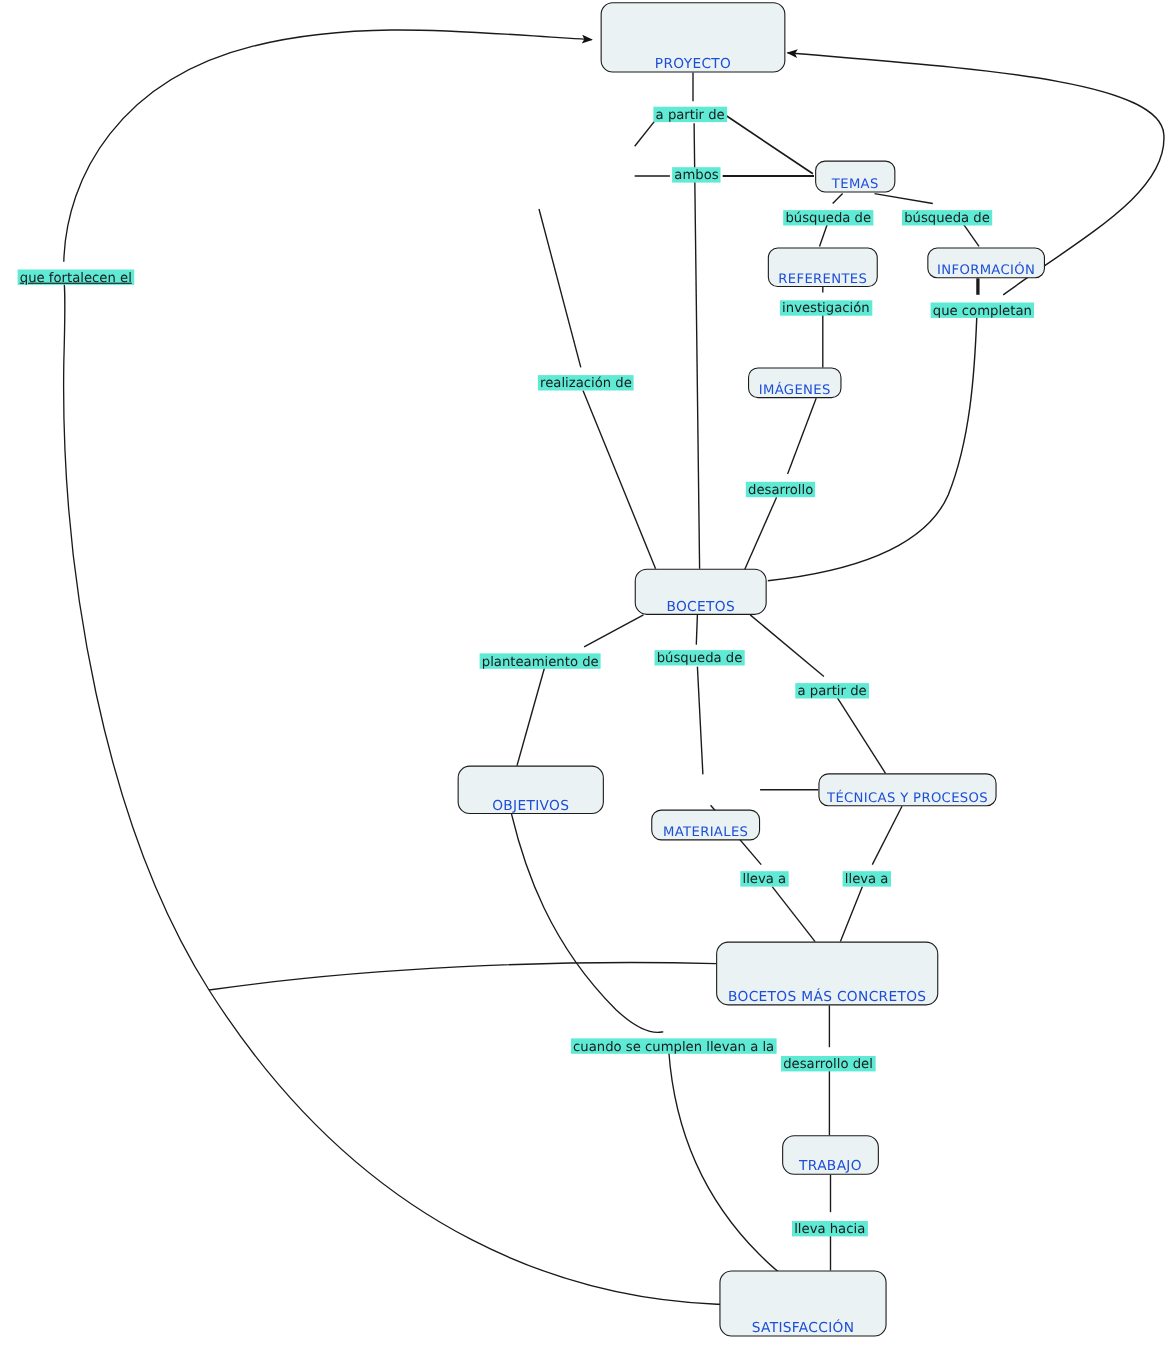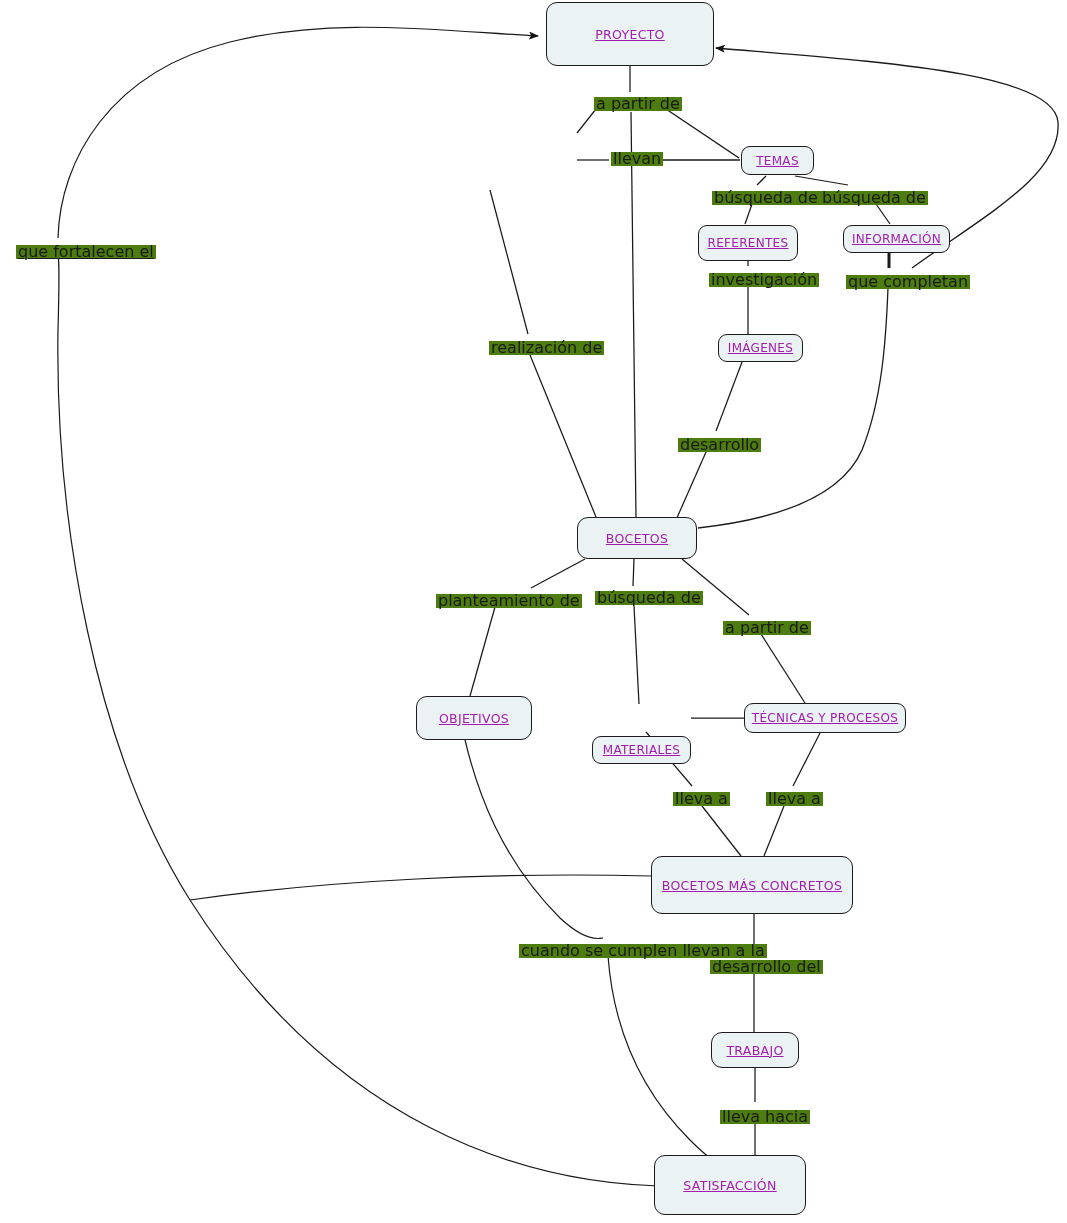--- a/index.html
+++ b/index.html
@@ -26,39 +26,38 @@
     width: 1067px;
     height: 1223px;
   }
   .node {
     position: absolute;
     box-sizing: border-box;
     background: #ebf2f3;
     border: 1.3px solid #1b1b1b;
     border-radius: 11px;
     display: flex;
-    align-items: center;
+    align-items: flex-end;
     justify-content: center;
-    color: #a21caf;
+    color: #1d4ed8;
     font-size: 12.5px;
     letter-spacing: 0.3px;
     white-space: nowrap;
     z-index: 3;
-    text-decoration: underline;
   }
   .node.small {
     border-radius: 9px;
     font-size: 12px;
   }
   .edge-label {
     position: absolute;
     color: #1a1a1a;
-    font-size: 16px;
+    font-size: 12px;
     white-space: nowrap;
-    background: #4d7c0f;
+    background: #5eead4;
     line-height: 14px;
     padding: 0 2px;
     z-index: 4;
   }
 </style>
 </head>
 <body>
 
 <div id="map-root">
 
@@ -140,48 +139,48 @@
     </div>
   <div class="node small" style="left: 741px; top: 146px; width: 73px; height: 29px; background: rgb(235, 242, 243); border-color: rgb(27, 27, 27);">
       <span>TEMAS</span>
     </div>
   <div class="node small" style="left: 698px; top: 225px; width: 100px; height: 36px; background: rgb(235, 242, 243); border-color: rgb(27, 27, 27);">
       <span>REFERENTES</span>
     </div>
   <div class="node small" style="left: 843px; top: 225px; width: 107px; height: 28px; background: rgb(235, 242, 243); border-color: rgb(27, 27, 27);">
       <span>INFORMACIÓN</span>
     </div>
-  <div class="node small" style="left: 718px; top: 334px; width: 85px; height: 28px; background: rgb(235, 242, 243); border-color: rgb(27, 27, 27);">
+  <div class="node small" style="left: 680px; top: 334px; width: 85px; height: 28px; background: rgb(235, 242, 243); border-color: rgb(27, 27, 27);">
       <span>IMÁGENES</span>
     </div>
   <div class="node" style="left: 577px; top: 517px; width: 120px; height: 42px; background: rgb(235, 242, 243); border-color: rgb(27, 27, 27);">
       <span>BOCETOS</span>
     </div>
-  <div class="node" style="left: 416px; top: 696px; width: 116px; height: 44px; background: rgb(235, 242, 243); border-color: rgb(27, 27, 27);">
+  <div class="node" style="left: 416px; top: 696px; width: 133px; height: 44px; background: rgb(235, 242, 243); border-color: rgb(27, 27, 27);">
       <span>OBJETIVOS</span>
     </div>
   <div class="node small" style="left: 592px; top: 704px; width: 99px; height: 28px; background: rgb(235, 242, 243); border-color: rgb(27, 27, 27); margin-top: 32px;">
       <span>MATERIALES</span>
     </div>
   <div class="node small" style="left: 744px; top: 703px; width: 162px; height: 30px; background: rgb(235, 242, 243); border-color: rgb(27, 27, 27);">
       <span>TÉCNICAS Y PROCESOS</span>
     </div>
   <div class="node" style="left: 651px; top: 856px; width: 202px; height: 58px; background: rgb(235, 242, 243); border-color: rgb(27, 27, 27);">
       <span>BOCETOS MÁS CONCRETOS</span>
     </div>
   <div class="node" style="left: 711px; top: 1032px; width: 88px; height: 36px; background: rgb(235, 242, 243); border-color: rgb(27, 27, 27);">
       <span>TRABAJO</span>
     </div>
   <div class="node" style="left: 654px; top: 1155px; width: 152px; height: 60px; background: rgb(235, 242, 243); border-color: rgb(27, 27, 27);">
       <span>SATISFACCIÓN</span>
     </div>
 
   <div class="edge-label" style="left: 16px; top: 245px; text-decoration: underline;">que fortalecen el</div>
   <div class="edge-label" style="left: 594px; top: 97px;">a partir de</div>
-  <div class="edge-label" style="left: 611px; top: 152px;">llevan</div>
+  <div class="edge-label" style="left: 611px; top: 152px;">ambos</div>
   <div class="edge-label" style="left: 712px; top: 191px;">búsqueda de</div>
   <div class="edge-label" style="left: 820px; top: 191px;">búsqueda de</div>
   <div class="edge-label" style="left: 709px; top: 273px;">investigación</div>
   <div class="edge-label" style="left: 846px; top: 275px;">que completan</div>
   <div class="edge-label" style="left: 489px; top: 341px;">realización de</div>
   <div class="edge-label" style="left: 678px; top: 438px;">desarrollo</div>
   <div class="edge-label" style="left: 436px; top: 594px;">planteamiento de</div>
   <div class="edge-label" style="left: 595px; top: 591px;">búsqueda de</div>
   <div class="edge-label" style="left: 723px; top: 621px;">a partir de</div>
   <div class="edge-label" style="left: 673px; top: 792px;">lleva a</div>

